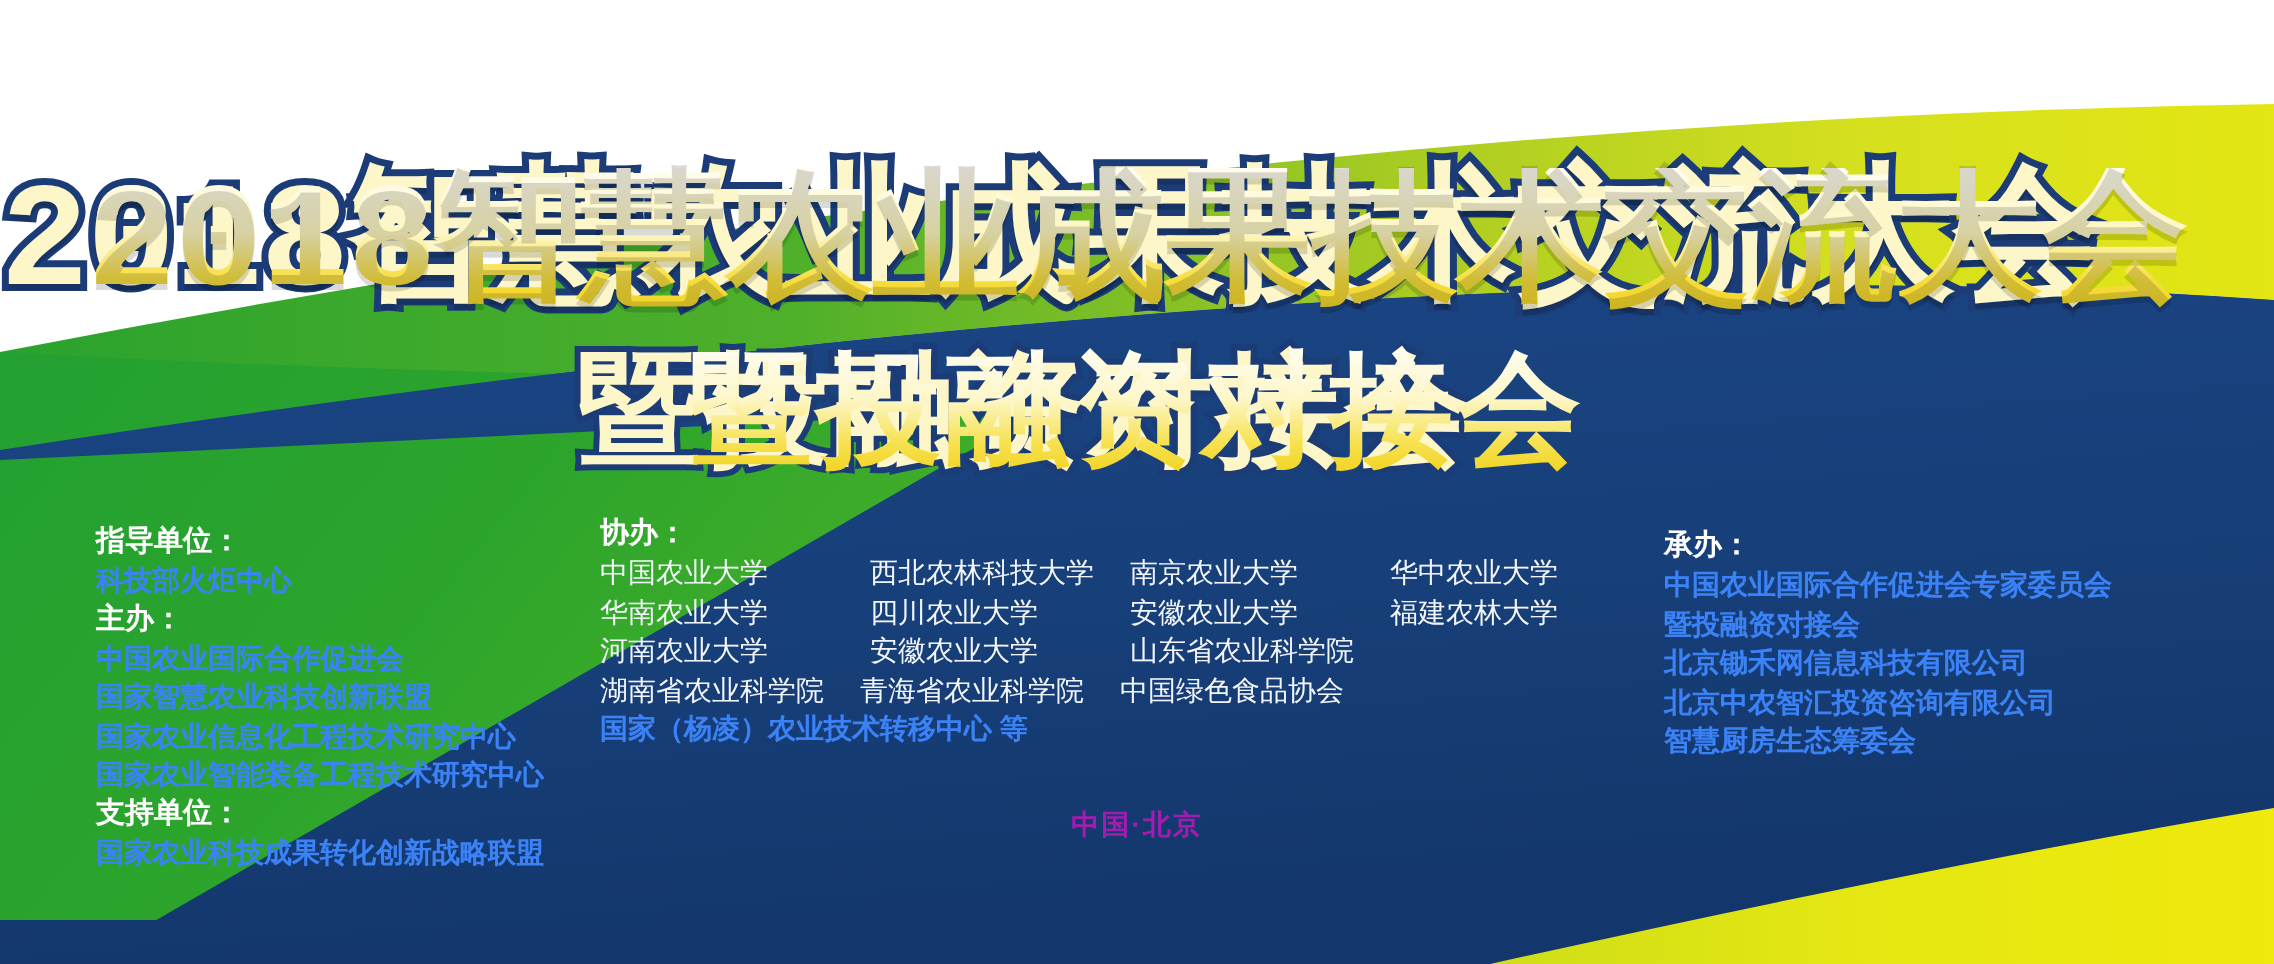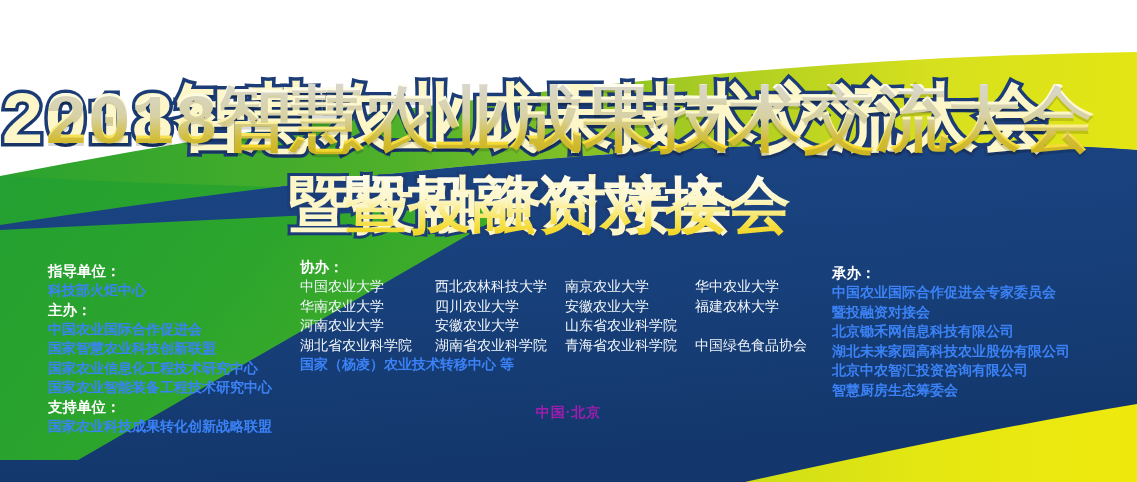--- a/index.html
+++ b/index.html
@@ -190,33 +190,31 @@
       <span class="c c2">四川农业大学</span>
       <span class="c c3">安徽农业大学</span>
       <span class="c c4">福建农林大学</span>
     </div>
     <div class="grid-row">
       <span class="c c1">河南农业大学</span>
       <span class="c c2">安徽农业大学</span>
       <span class="c c4">山东省农业科学院</span>
     </div>
     <div class="grid-row">
-      <span class="c c1">湖北省农业科学院</span>
       <span class="c c2">湖南省农业科学院</span>
       <span class="c c3">青海省农业科学院</span>
       <span class="c c4">中国绿色食品协会</span>
     </div>
     <div class="ln">国家（杨凌）农业技术转移中心 等</div>
   </div>
 
   <div class="col" id="col-right">
     <div class="lbl">承办：</div>
     <div class="ln">中国农业国际合作促进会专家委员会</div>
     <div class="ln">暨投融资对接会</div>
     <div class="ln">北京锄禾网信息科技有限公司</div>
-    <div class="ln">湖北未来家园高科技农业股份有限公司</div>
     <div class="ln">北京中农智汇投资咨询有限公司</div>
     <div class="ln">智慧厨房生态筹委会</div>
   </div>
 
   <div id="location">中国·北京</div>
 
 </div>
 
 </body></html>

